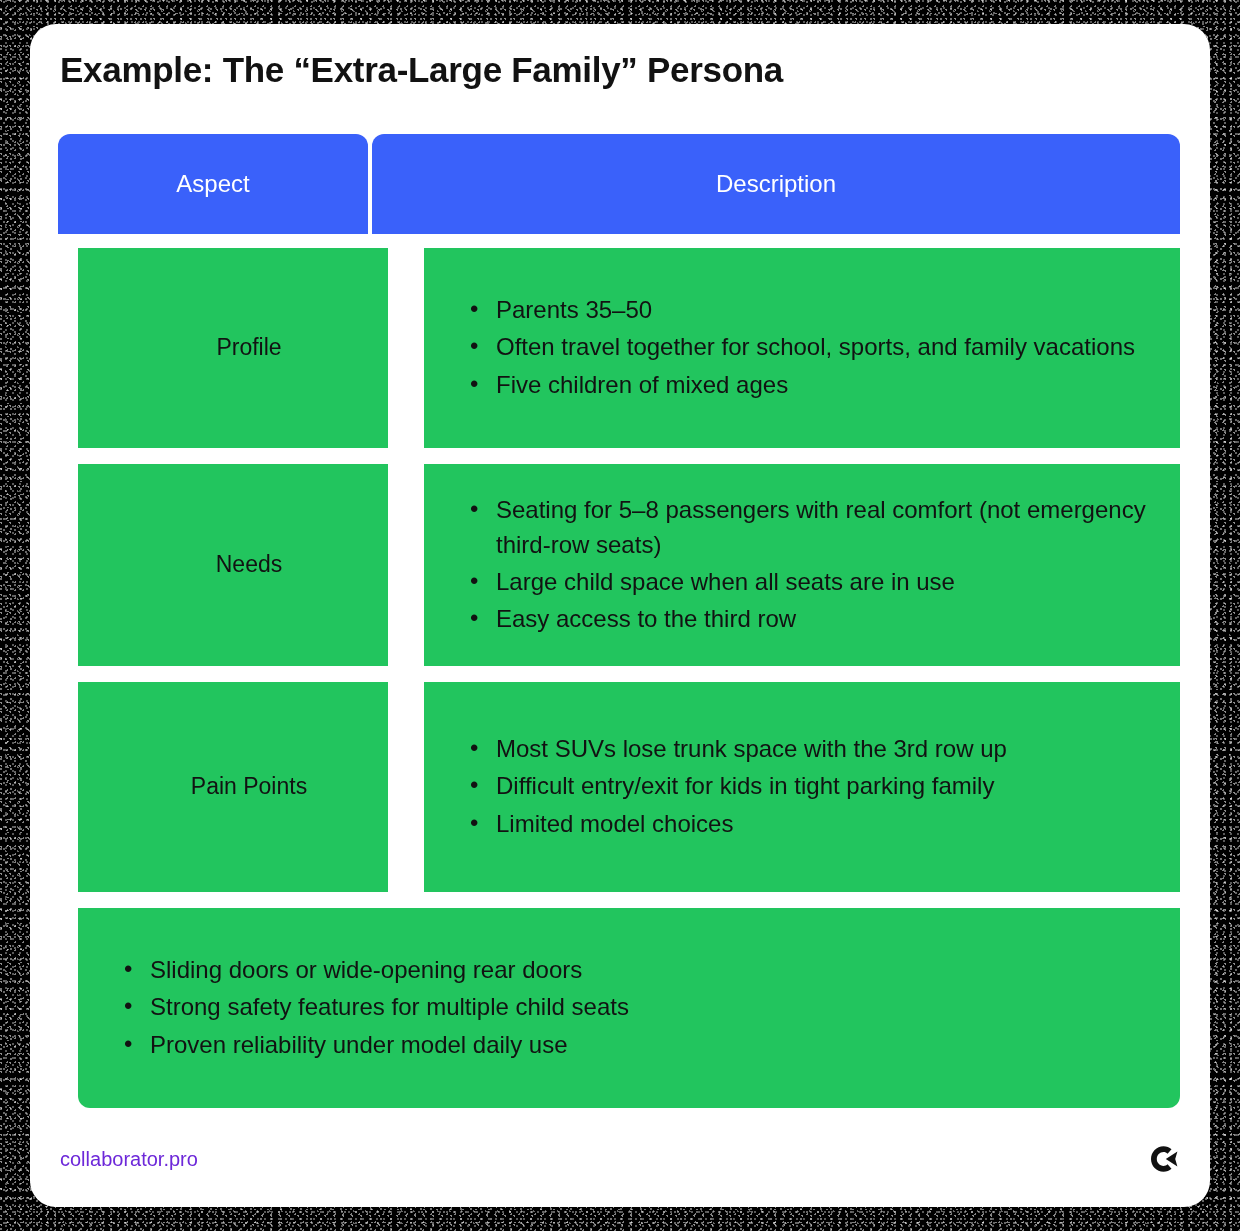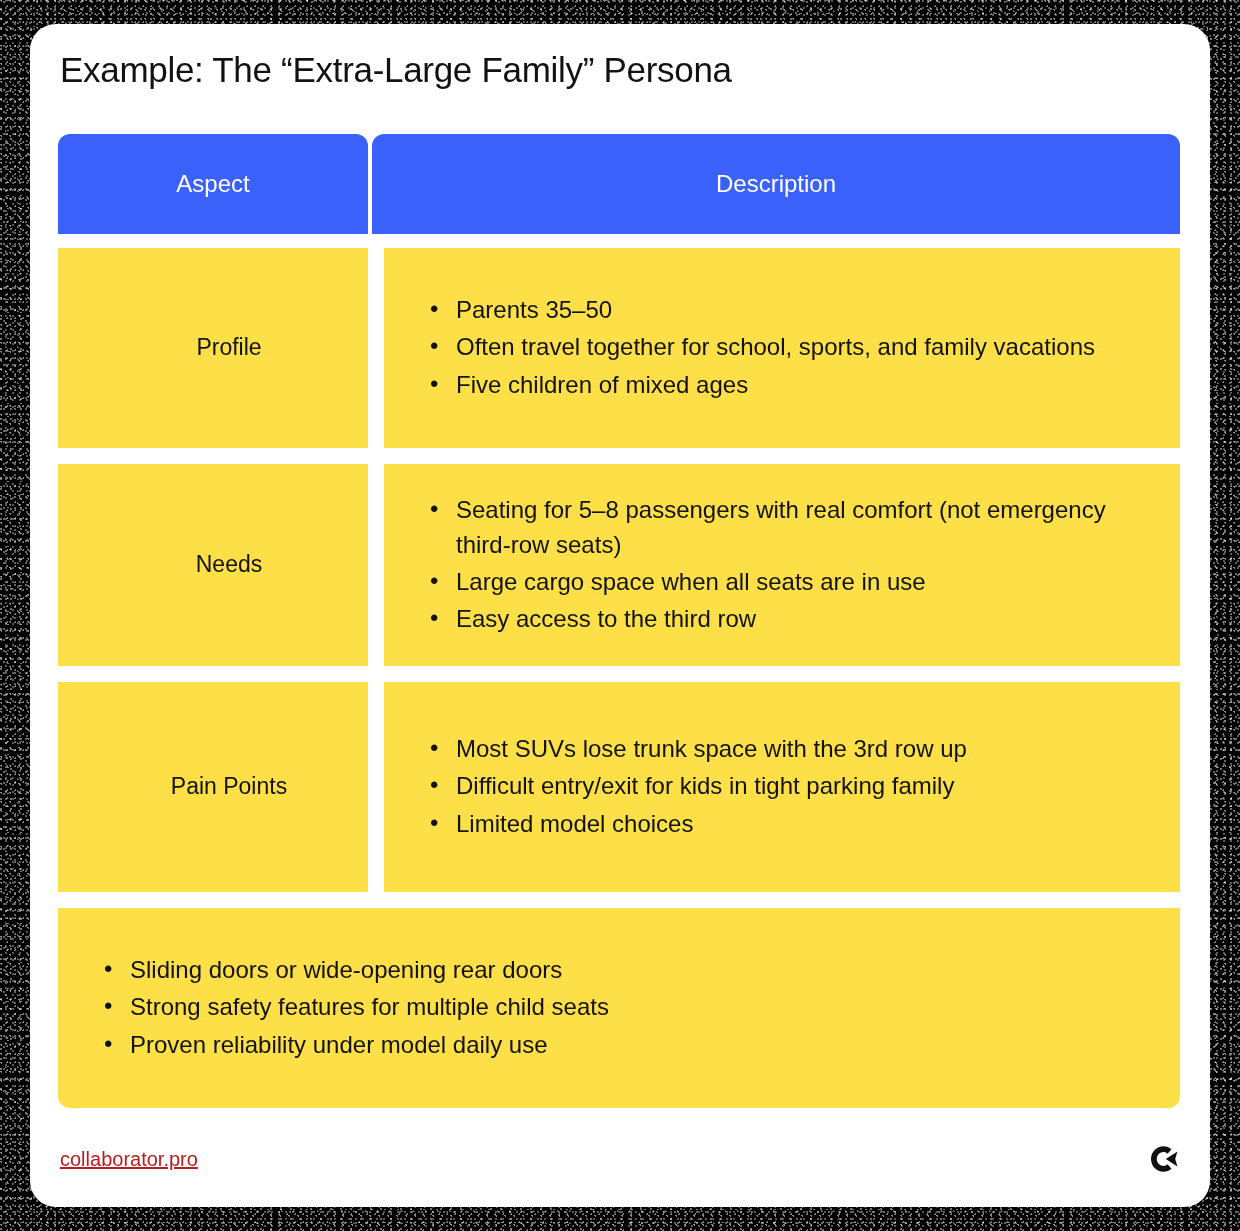--- a/index.html
+++ b/index.html
@@ -43,21 +43,21 @@
     border-radius: 26px;
     z-index: 1;
     padding: 0;
   }
 
   #page-title {
     position: absolute;
     left: 30px;
     top: 26px;
     font-size: 35px;
-    font-weight: 400;
+    font-weight: 700;
     letter-spacing: -0.3px;
     color: #121212;
     white-space: nowrap;
   }
 
   #persona-table {
     position: absolute;
     left: 28px;
     top: 110px;
     width: 1122px;
@@ -92,21 +92,22 @@
   }
 
   .table-row {
     display: flex;
     gap: 16px;
     margin-bottom: 16px;
   }
   .table-row:last-child { margin-bottom: 0; }
 
   .cell {
-    background: #fde047;
+    background: #22c55e;
+    margin-left: 20px;
   }
 
   .cell-aspect {
     width: 310px;
     flex: 0 0 310px;
     display: flex;
     align-items: center;
     padding-left: 32px;
     font-size: 23px;
     color: #121212;
@@ -159,22 +160,21 @@
     right: 30px;
     bottom: 30px;
     height: 36px;
     display: flex;
     align-items: center;
     justify-content: space-between;
   }
 
   #footer-url {
     font-size: 20px;
-    color: #b91c1c;
-    text-decoration: underline;
+    color: #6d28d9;
   }
 
   #brand-logo {
     width: 34px;
     height: 34px;
     display: flex;
     align-items: center;
     justify-content: center;
   }
 </style>
@@ -211,21 +211,21 @@
       </div>
     </div>
 
     <div class="table-row row-needs">
       <div class="cell cell-aspect">
         <span>Needs</span>
       </div>
       <div class="cell cell-desc">
         <ul class="bullet-list">
           <li class="bullet-item">Seating for 5–8 passengers with real comfort (not emergency third-row seats)</li>
-          <li class="bullet-item">Large cargo space when all seats are in use</li>
+          <li class="bullet-item">Large child space when all seats are in use</li>
           <li class="bullet-item">Easy access to the third row</li>
         </ul>
       </div>
     </div>
 
     <div class="table-row row-pain">
       <div class="cell cell-aspect">
         <span>Pain Points</span>
       </div>
       <div class="cell cell-desc">

